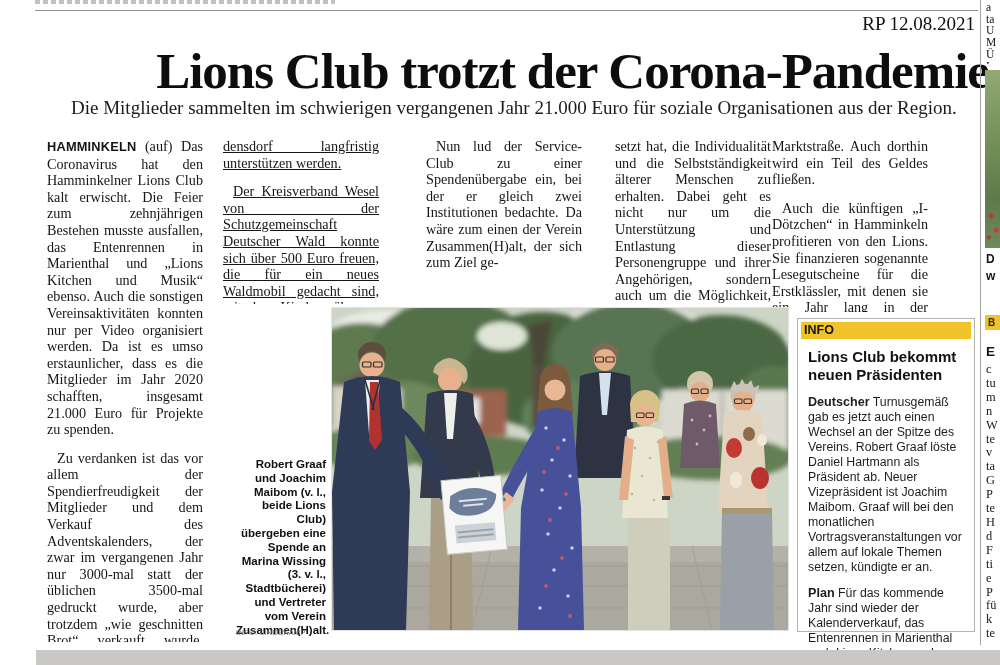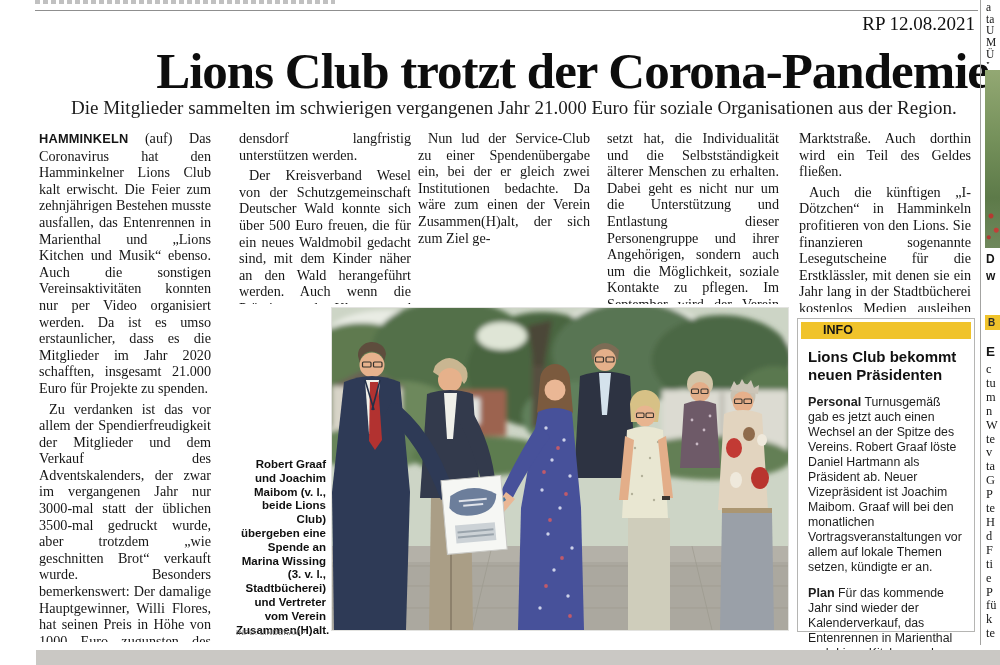--- a/index.html
+++ b/index.html
@@ -13,40 +13,40 @@
   .top-rule{position:absolute;left:35px;top:10px;width:943px;height:1px;background:#8f8f8f;}
   .date{position:absolute;top:13px;right:25px;font-size:19px;color:#111;}
 
   .headline{position:absolute;left:33px;top:28px;width:944px;font-size:51px;line-height:62px;
      font-weight:600;letter-spacing:-1px;color:#0d0d0d;white-space:nowrap;}
   .subheadline{position:absolute;left:35px;top:97px;width:940px;font-size:19px;color:#1b1b1b;margin-left:36px;}
 
   
   .col{position:absolute;top:126px;width:180px;overflow:hidden;
        font-size:14.2px;line-height:16.6px;text-align:justify;hyphens:auto;}
-  .col p{margin:4px;}
+  .col p{margin:12px;}
   .para.indent{text-indent:10px;}
   .lead{font-family:"Liberation Sans","DejaVu Sans",sans-serif;font-weight:bold;font-size:12.8px;letter-spacing:.2px;}
 
   
   .photo{position:absolute;left:332px;top:308px;width:456px;height:322px;overflow:hidden;
          outline:1px solid #e3e3e0;}
   .caption{position:absolute;left:236px;top:458px;width:90px;text-align:right;
      font-family:"Liberation Sans","DejaVu Sans",sans-serif;font-weight:bold;
      font-size:11.5px;line-height:13.8px;color:#0f0f0f;}
   .credit{position:absolute;left:236px;top:628px;width:90px;text-align:left;
      font-family:"Liberation Sans","DejaVu Sans",sans-serif;font-size:7.5px;
      letter-spacing:.3px;color:#6a6a6a;}
 
   
   .infobox{position:absolute;left:797px;top:318px;width:178px;height:314px;
      border:1px solid #b5b5b3;background:#fff;box-sizing:border-box;
      font-family:"Liberation Sans","DejaVu Sans",sans-serif;}
   .info-kicker{margin:3px 3px 0 3px;height:17px;background:#f0c32b;
-     font-weight:bold;font-size:12.5px;line-height:17px;padding-left:22px;color:#141414;}
+     font-weight:bold;font-size:12.5px;line-height:17px;padding-left:3px;color:#141414;}
   .info-title{margin:9px 10px 8px 10px;font-weight:bold;font-size:15px;line-height:18px;color:#111;}
   .info-section{margin:11px 10px 0 10px;font-size:12.3px;line-height:15px;color:#1e1e1e;}
   .info-section b{font-size:12.6px;}
 
   
   .v-divider{position:absolute;left:980px;top:0;width:1px;height:645px;background:#a3a3a1;}
   .edge{position:absolute;left:986px;width:14px;overflow:hidden;white-space:nowrap;}
   .edge-top{top:2px;height:62px;font-size:11.5px;line-height:11.7px;}
   .edge-photo{position:absolute;left:985px;top:70px;width:15px;height:178px;
      background:
@@ -77,34 +77,34 @@
 
   <h1 class="headline" style="margin:12px;text-align:right;">Lions Club trotzt der Corona-Pandemie</h1>
   <div class="subheadline">Die Mitglieder sammelten im schwierigen vergangenen Jahr 21.000 Euro für soziale Organisationen aus der Region.</div>
 
   <div class="col" style="left:35px;height:516px;">
     <p class="para"><span class="lead">HAMMINKELN</span><span> (auf) Das Coronavirus hat den Hamminkelner Lions Club kalt erwischt. Die Feier zum zehnjährigen Bestehen musste ausfallen, das Entenrennen in Marienthal und „Lions Kitchen und Musik“ ebenso. Auch die sonstigen Vereinsaktivitäten konnten nur per Video organisiert werden. Da ist es umso erstaunlicher, dass es die Mitglieder im Jahr 2020 schafften, insgesamt 21.000 Euro für Projekte zu spenden.</span></p>
     <p class="para indent">Zu verdanken ist das vor allem der Spendierfreudigkeit der Mitglieder und dem Verkauf des Adventskalenders, der zwar im vergangenen Jahr nur 3000-mal statt der üblichen 3500-mal gedruckt wurde, aber trotzdem „wie geschnitten Brot“ verkauft wurde. Besonders bemerkenswert: Der damalige Hauptgewinner, Willi Flores, hat seinen Preis in Höhe von 1000 Euro zugunsten des Personals der Intensivstation im Evangelischen Krankenhaus Wesel gespendet. Das will nun eine zünftige Grillfete organisieren.</p>
 
   </div>
 
-  <div class="col" style="left:235px;height:178px;">
+  <div class="col" style="left:211px;height:178px;text-decoration:underline;">
     <p class="para">densdorf langfristig unterstützen werden.</p>
     <p class="para indent">Der Kreisverband Wesel von der Schutzgemeinschaft Deutscher Wald konnte sich über 500 Euro freuen, die für ein neues Waldmobil gedacht sind, mit dem Kinder näher an den Wald herangeführt werden. Auch wenn die Prämierung der Klassen- und Schulsieger leider ausfallen musste, spendete der Lions Club dem Förderverein der Gesamtschule 800 Euro für den Lions-Malwett-</p>
   </div>
 
   <div class="col" style="left:414px;height:178px;">
     <p class="para indent">Nun lud der Service-Club zu einer Spendenübergabe ein, bei der er gleich zwei Institutionen bedachte. Da wäre zum einen der Verein Zusammen(H)alt, der sich zum Ziel ge-</p>
   </div>
 
   <div class="col" style="left:603px;height:178px;">
     <p class="para">setzt hat, die Individualität und die Selbstständigkeit älterer Menschen zu erhalten. Dabei geht es nicht nur um die Unterstützung und Entlastung dieser Personengruppe und ihrer Angehörigen, sondern auch um die Möglichkeit, soziale Kontakte zu pflegen. Im September wird der Verein wieder freiwillige Seniorenbegleiter ausbilden und einen Teil der 1500 Euro für Referenten ausgeben. Außerdem hat der Verein Zusammen(H)alt ein Büro an der</p>
   </div>
 
-  <div class="col" style="left:795px;height:186px;">
+  <div class="col" style="left:760px;height:186px;">
     <p class="para">Marktstraße. Auch dorthin wird ein Teil des Geldes fließen.</p>
     <p class="para indent">Auch die künftigen „I-Dötzchen“ in Hamminkeln profitieren von den Lions. Sie finanzieren sogenannte Lesegutscheine für die Erstklässler, mit denen sie ein Jahr lang in der Stadtbücherei kostenlos Medien ausleihen können. Marina Wissing von der Stadtbücherei hofft, auf diese Weise bereits die Kleinen für die Bücherei begeistern zu können, um die Lesekompetenz zu steigern.</p>
   </div>
 
   <div class="photo">
     <svg width="456" height="322" viewBox="0 0 456 322">
       <defs>
         <filter id="bgblur" x="-10%" y="-10%" width="120%" height="120%">
             <feGaussianBlur stdDeviation="2.4"></feGaussianBlur>
           </filter>
@@ -266,21 +266,21 @@
       </g>
     </svg>
   </div>
 
   <div class="caption">Robert Graaf und Joachim Maibom (v. l., beide Lions Club) übergeben eine Spende an Marina Wissing (3. v. l., Stadtbücherei) und Vertreter vom Verein Zusammen(H)alt.</div>
   <div class="credit">INFO: LINDEKAMP</div>
 
   <div class="infobox">
     <div class="info-kicker">INFO</div>
     <div class="info-title">Lions Club bekommt neuen Präsidenten</div>
-    <div class="info-section"><b>Personal</b><span> Turnusgemäß gab es jetzt auch einen Wechsel an der Spitze des Vereins. Robert Graaf löste Daniel Hartmann als Präsident ab. Neuer Vizepräsident ist Joachim Maibom. Graaf will bei den monatlichen Vortragsveranstaltungen vor allem auf lokale Themen setzen, kündigte er an.</span></div>
+    <div class="info-section"><b>Deutscher</b><span> Turnusgemäß gab es jetzt auch einen Wechsel an der Spitze des Vereins. Robert Graaf löste Daniel Hartmann als Präsident ab. Neuer Vizepräsident ist Joachim Maibom. Graaf will bei den monatlichen Vortragsveranstaltungen vor allem auf lokale Themen setzen, kündigte er an.</span></div>
     <div class="info-section"><b>Plan</b><span> Für das kommende Jahr sind wieder der Kalenderverkauf, das Entenrennen in Marienthal und „Lions Kitchen und Musik“ geplant. Dabei unterstützen Lions-Mitglieder Profis bei der Herstellung eines Vier-Gänge-Menüs und servieren es Gästen.</span></div>
   </div>
 
   <div class="v-divider"></div>
   <div class="edge edge-top">
       <div>a</div>
       <div>ta</div>
       <div>U</div>
       <div>M</div>
       <div>Ü</div>

